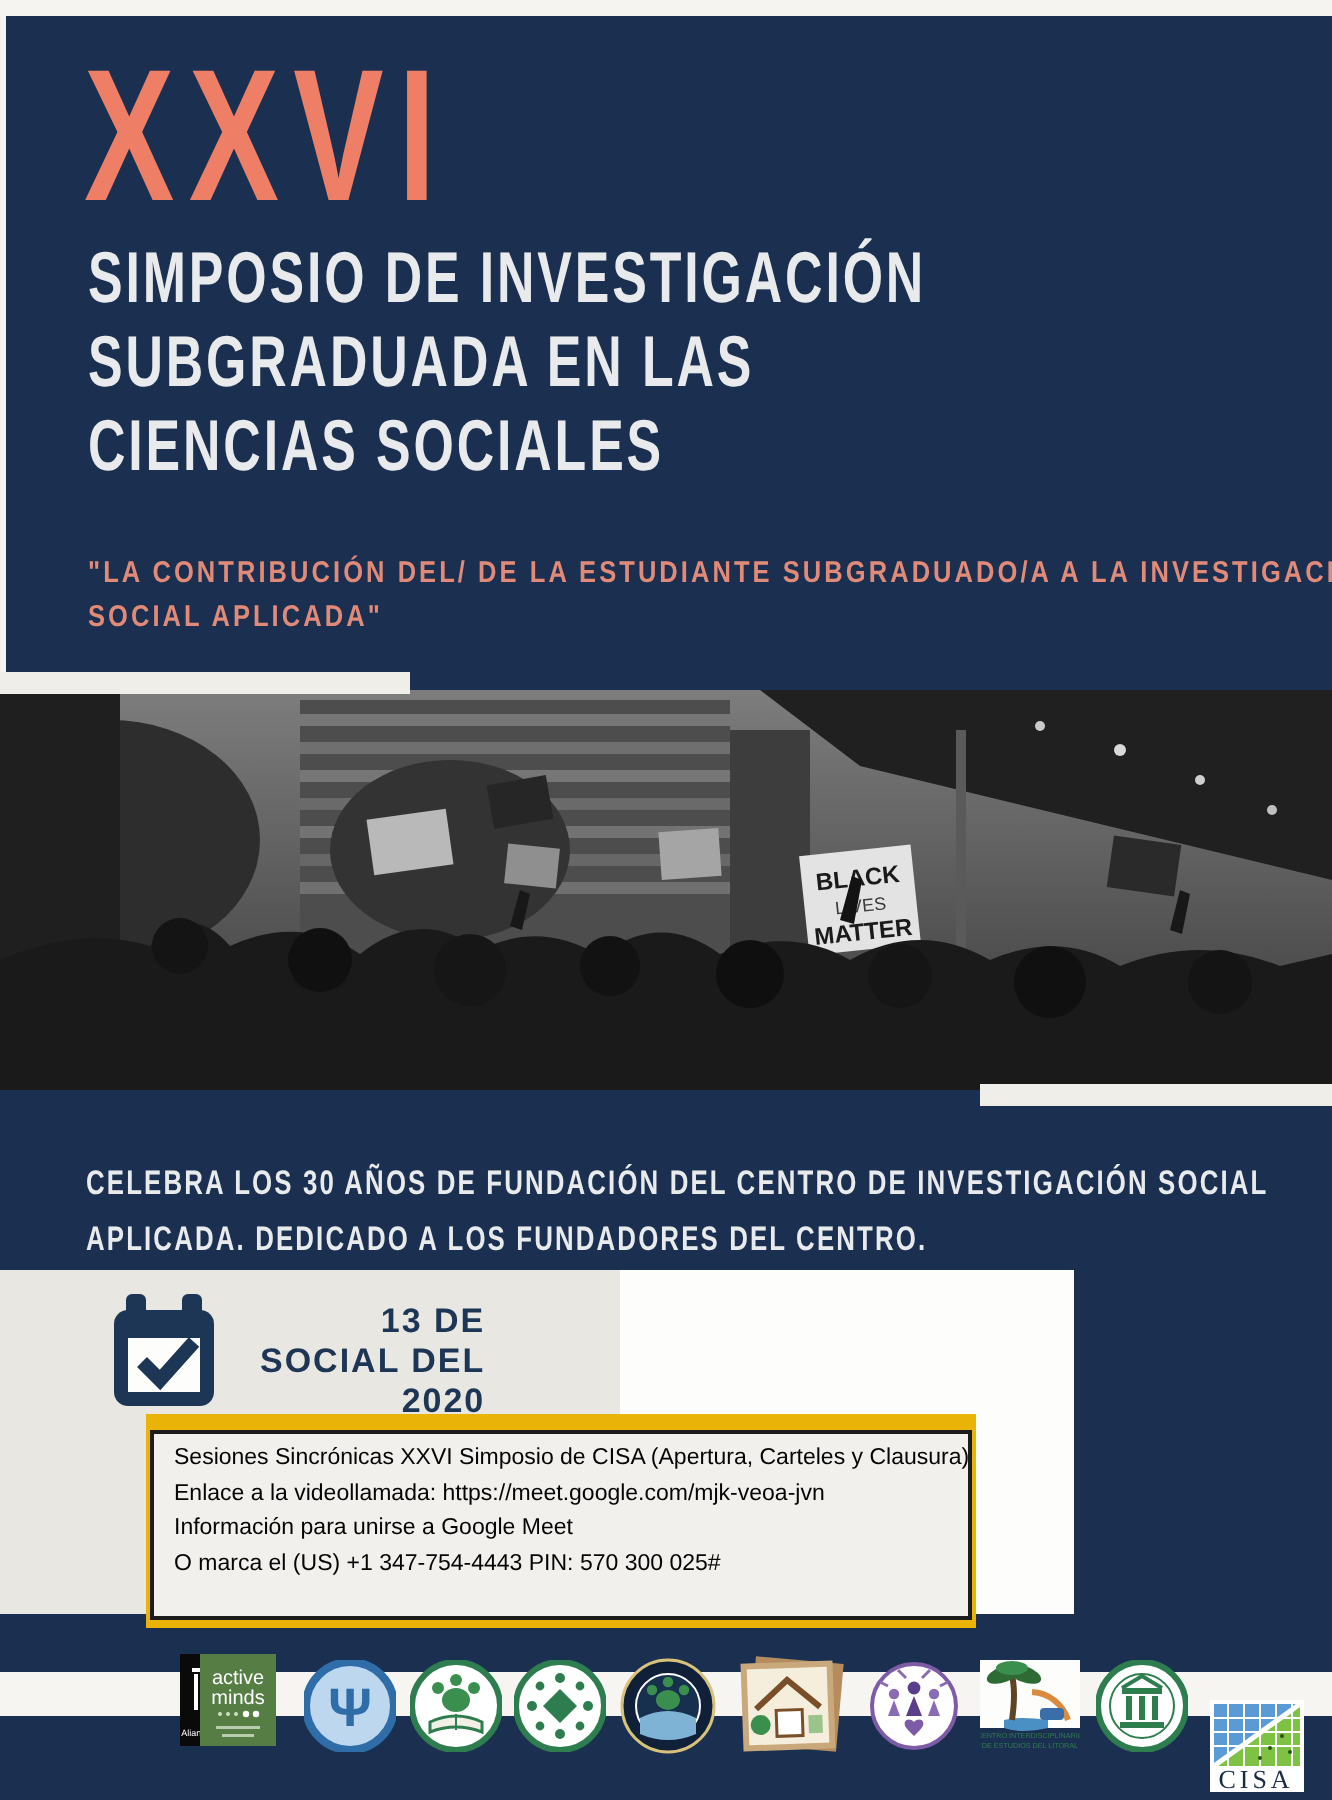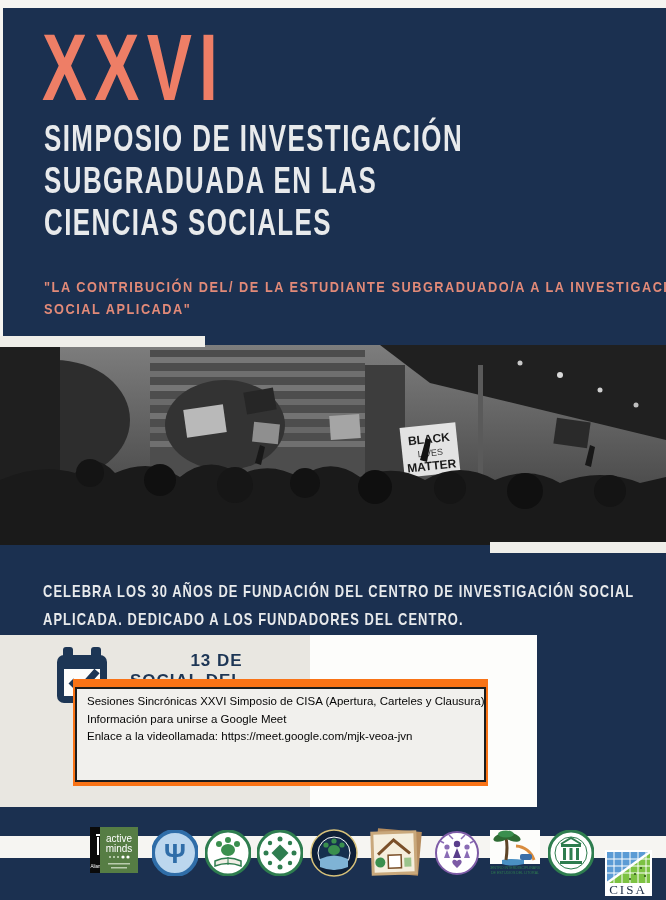--- a/index.html
+++ b/index.html
@@ -28,21 +28,21 @@
   .tribute{left:43px;top:578px;color:#e8eaec;font-weight:bold;font-size:17px;line-height:28px;
            letter-spacing:1.4px;transform:scaleX(.76);}
 
   .gray-panel{left:0;top:635px;width:310px;height:172px;background:#e9e7e1;}
   .white-panel{left:310px;top:635px;width:227px;height:172px;background:#fdfdfb;}
 
   .cal-icon{left:57px;top:647px;}
   .date-text{left:130px;top:651px;color:#1d3655;font-weight:bold;font-size:17px;line-height:20px;
              letter-spacing:1px;text-align:right;}
 
-  .info-outer{left:73px;top:679px;width:415px;height:107px;background:#f97316;z-index:4;}
+  .info-outer{left:73px;top:707px;width:415px;height:107px;background:#eab308;z-index:4;}
   .info-box{position:absolute;left:2px;top:8px;right:2px;bottom:4px;border:2px solid #1c1c1c;
             background:#f1f0ed;padding:4px 10px 0 10px;box-sizing:border-box;}
   .info-line{font-size:11.5px;line-height:17.5px;color:#050505;white-space:nowrap;}
 
   .logo-band{left:0;top:836px;width:666px;height:22px;background:#f6f5f2;}
   .logo{position:absolute;top:827px;z-index:5;}
   svg text{font-family:"Liberation Sans",sans-serif;}
   .cisa-text{font-family:"Liberation Serif",serif;}
 </style>
 </head>
@@ -145,22 +145,23 @@
 
   <div class="abs date-text">
     <div>13 DE</div>
     <div>SOCIAL DEL</div>
     <div>2020</div>
   </div>
 
   <div class="abs info-outer">
     <div class="info-box">
       <div class="info-line">Sesiones Sincrónicas XXVI Simposio de CISA (Apertura, Carteles y Clausura)</div>
+      <div class="info-line">Enlace a la videollamada: https://meet.google.com/mjk-veoa-jvn</div>
       <div class="info-line">Información para unirse a Google Meet</div>
-      <div class="info-line">Enlace a la videollamada: https://meet.google.com/mjk-veoa-jvn</div>
+      <div class="info-line">O marca el (US) +1 347-754-4443 PIN: 570 300 025#</div>
     </div>
   </div>
 
   <div class="abs logo-band"></div>
 
   <div class="logo" style="left:45px;margin-left:45px;">
     <svg width="40" height="46" viewBox="0 0 40 46">
       <rect x="0" y="0" width="40" height="46" fill="#0a0a0a"></rect>
       <path d="M6 8 h16 M8 10 v18 M13 10 v18 M18 10 v18" stroke="#fff" stroke-width="2" fill="none"></path>
       <text x="30" y="26" text-anchor="middle" font-size="12" font-weight="bold" fill="#7ac143">aie</text>

